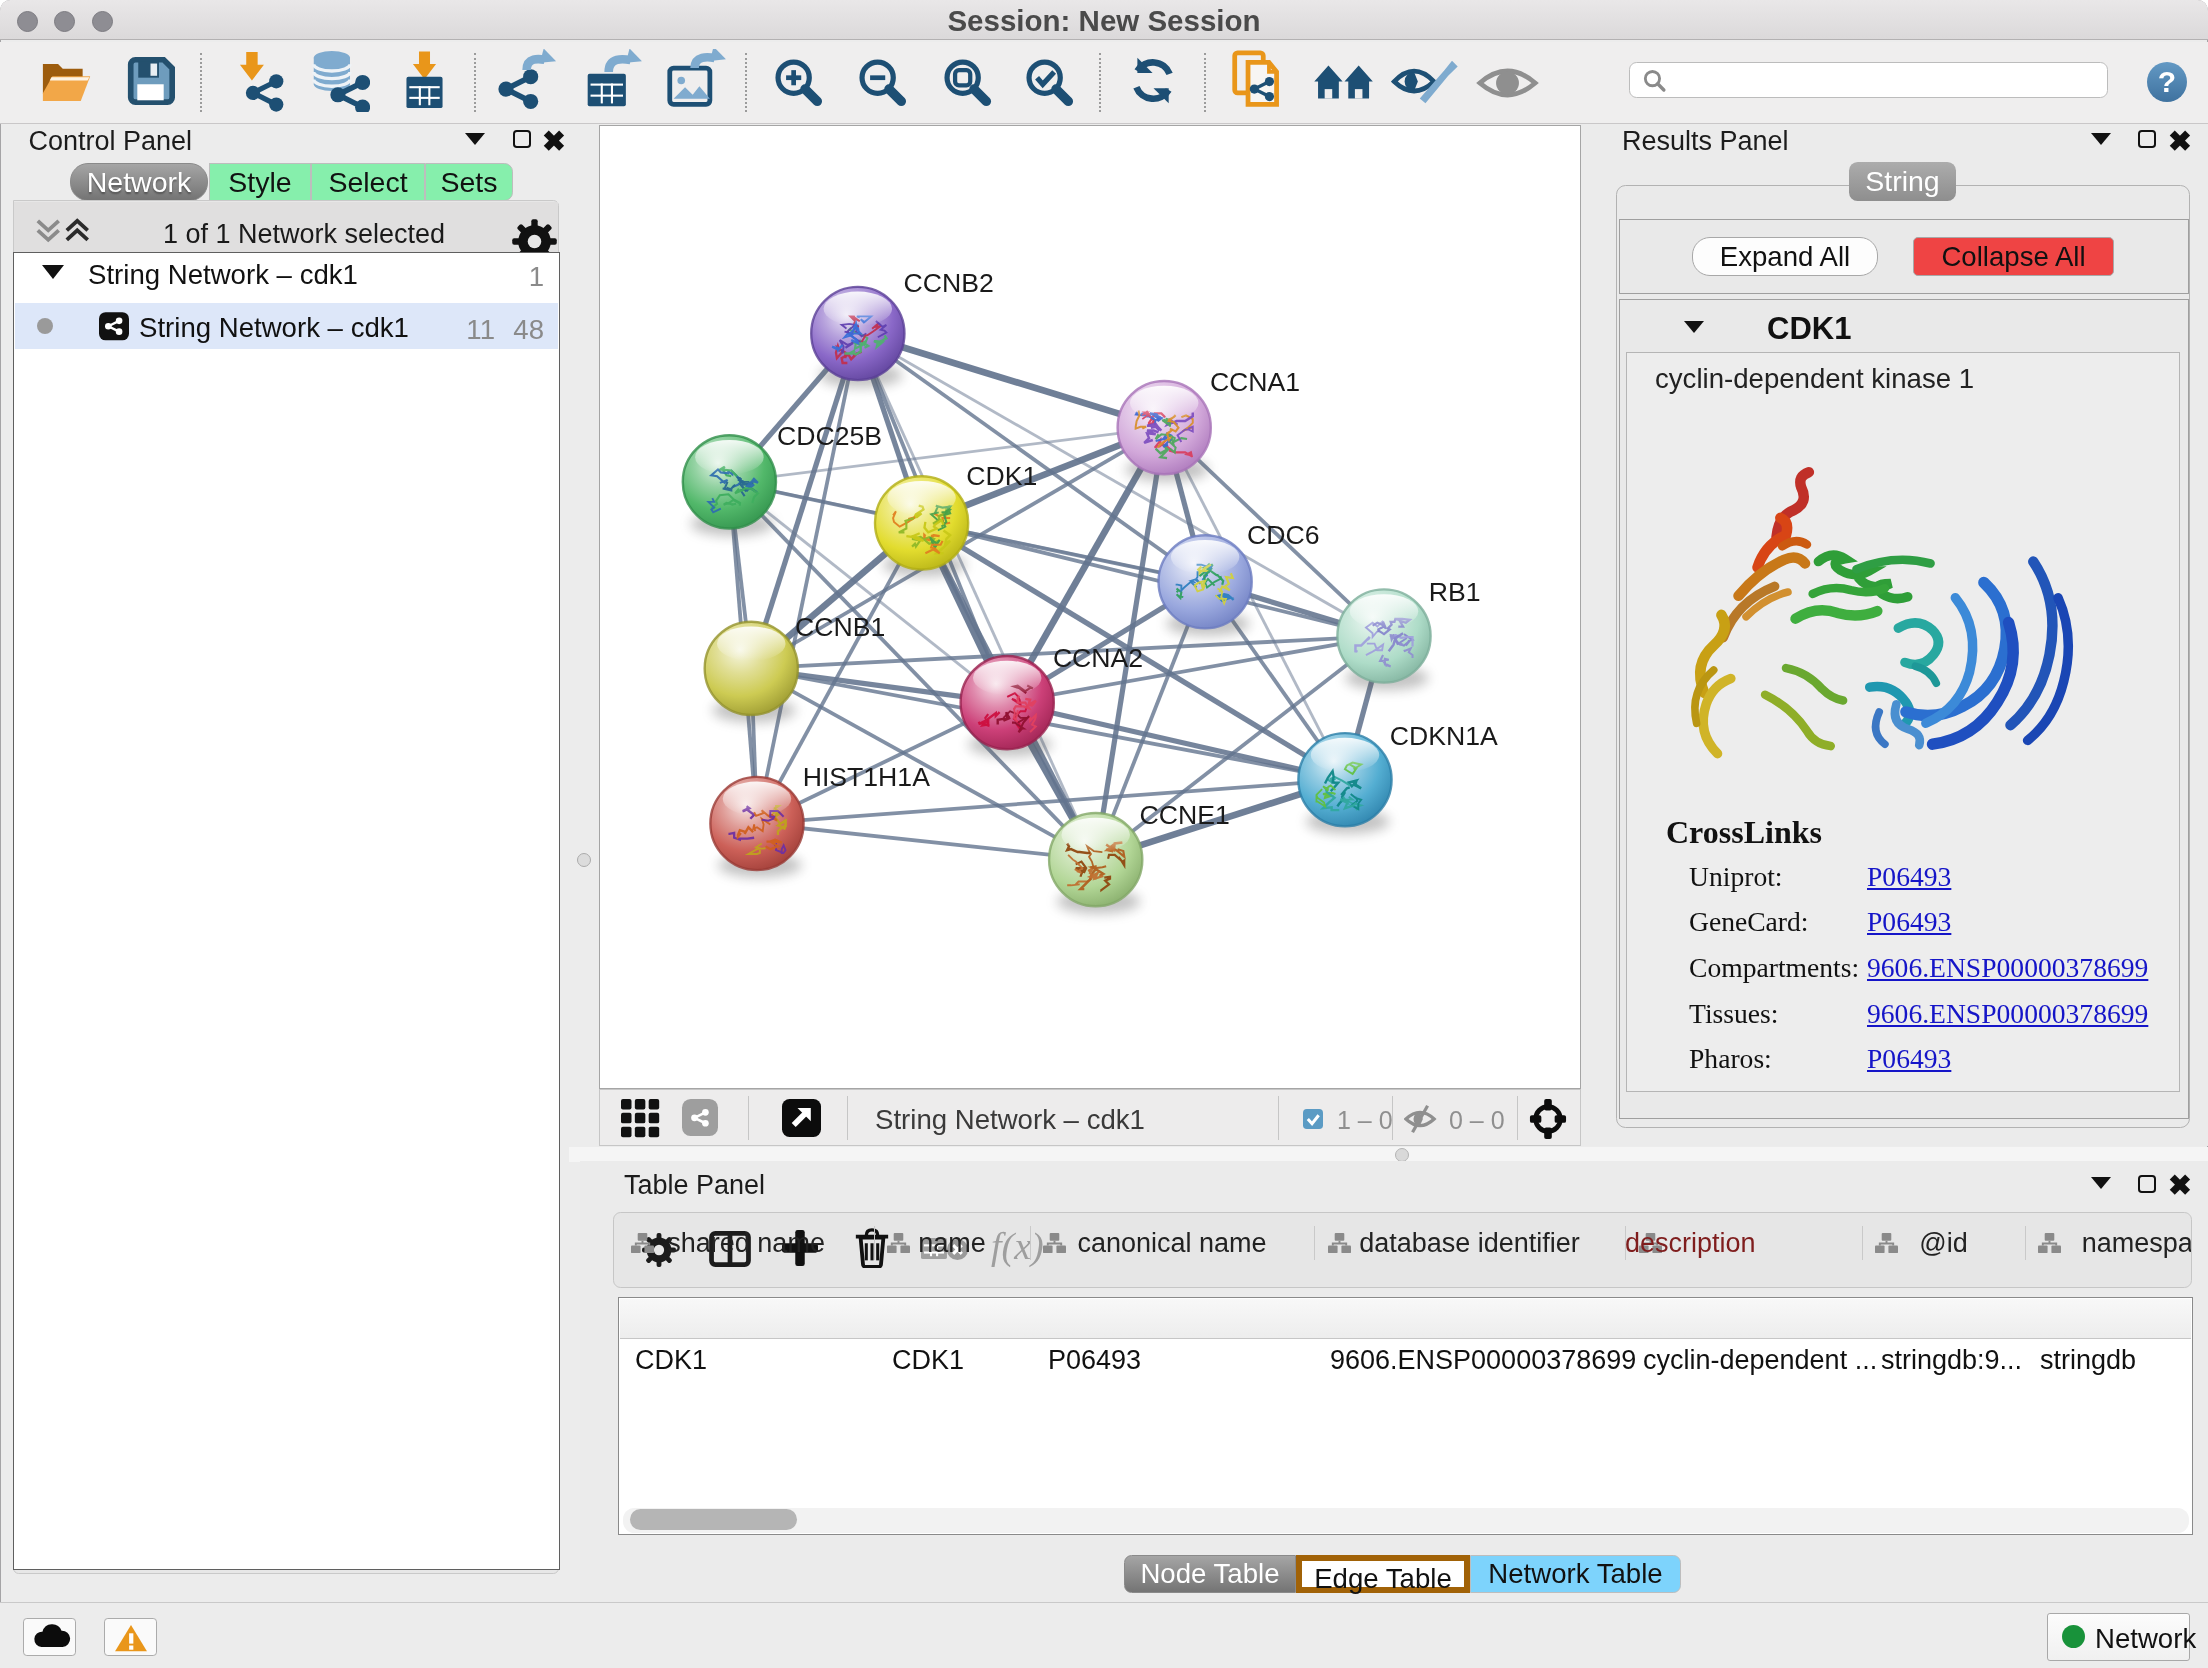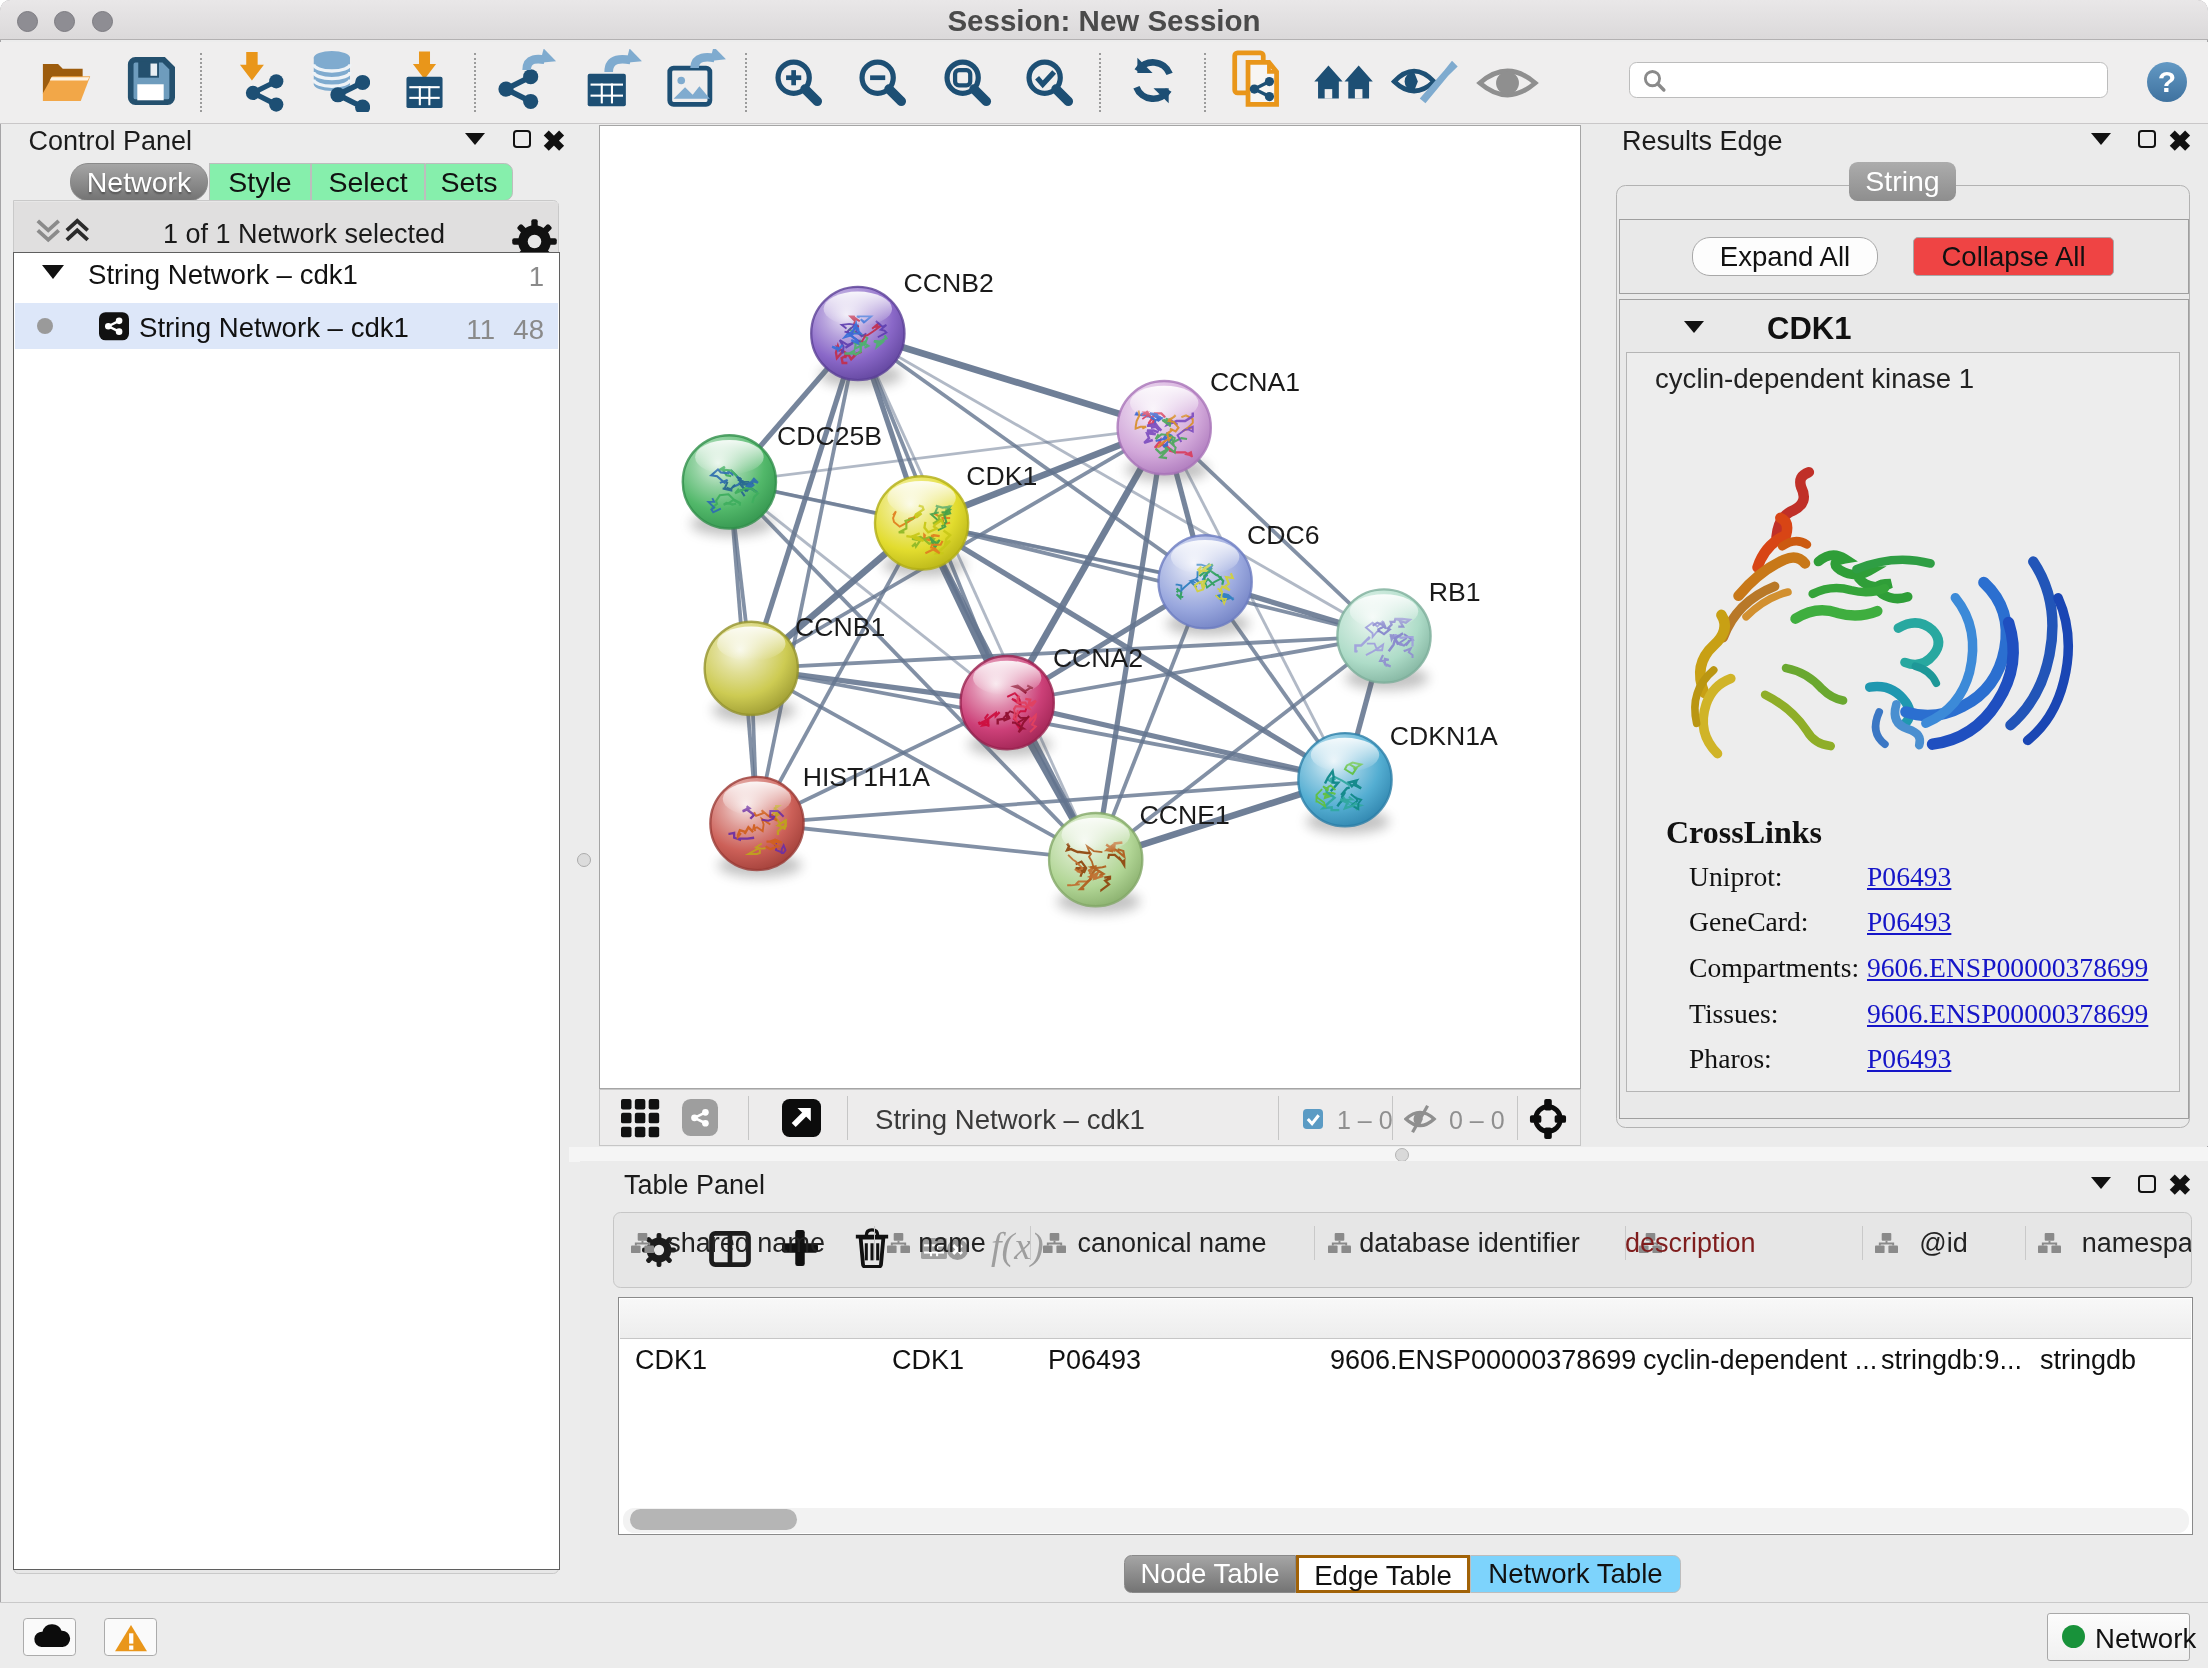--- a/index.html
+++ b/index.html
@@ -610,21 +610,21 @@
         <rect x="16" y="1" width="8" height="12" rx="2"></rect>
         <rect x="16" y="31" width="8" height="12" rx="2"></rect>
         <rect x="1" y="18" width="12" height="8" rx="2"></rect>
         <rect x="27" y="18" width="12" height="8" rx="2"></rect>
       </g>
     </svg>
 <div class="abs" style="left:569px;top:1147px;width:1640px;height:15px;background:#f5f5f5"></div>
 <div class="abs" style="left:1395px;top:1148px;width:14.3px;height:14.3px;border-radius:50%;background:#d9d9d9;border:1px solid #b4b4b4"></div>
 
 <div class="abs" style="left:1581px;top:124px;width:628px;height:1022px;background:#ebebeb"></div>
-<div class="abs ptitle" style="left:1622px;top:126px">Results Edge</div>
+<div class="abs ptitle" style="left:1622px;top:126px">Results Panel</div>
 <div class="abs tri" style="left:2091px;top:133px"></div>
 <div class="abs sq" style="left:2138px;top:130px"></div>
 <div class="abs panelx" style="left:2168px;top:125px">✖</div>
 <div class="abs" style="left:1616px;top:185px;width:574px;height:943px;background:#eaeaea;border:1px solid #b2b2b2;border-radius:9.5px"></div>
 <div class="abs" style="left:1849px;top:162px;width:107px;height:39px;background:linear-gradient(#acacac,#8e8e8e);border-radius:8.6px;color:#fff;font-size:28.5px;text-align:center;line-height:39px">String</div>
 <div class="abs" style="left:1619px;top:219px;width:570px;height:75px;background:#e9e9e9;border:1px solid #9f9f9f"></div>
 <div class="abs" style="left:1692px;top:237px;width:186px;height:39px;background:#fdfdfd;border:1px solid #a8a8a8;border-radius:18px;font-size:27.6px;text-align:center;line-height:37px;color:#111">Expand All</div>
 <div class="abs" style="left:1913px;top:237px;width:201px;height:39px;background:#ef4444;border:1px solid #a8a8a8;border-radius:5px;font-size:27.6px;text-align:center;line-height:37px;color:#111">Collapse All</div>
 <div class="abs" style="left:1619px;top:299px;width:570px;height:820px;background:#e9e9e9;border:1px solid #9f9f9f"></div>
 <div class="abs tri" style="left:1684px;top:321px"></div>
@@ -792,21 +792,21 @@
     <div class="abs" style="left:635px;top:1345px;font-size:27px;color:#111;white-space:nowrap">CDK1</div>
 <div class="abs" style="left:892px;top:1345px;font-size:27px;color:#111;white-space:nowrap">CDK1</div>
 <div class="abs" style="left:1048px;top:1345px;font-size:27px;color:#111;white-space:nowrap">P06493</div>
 <div class="abs" style="left:1330px;top:1345px;font-size:27px;color:#111;white-space:nowrap">9606.ENSP00000378699</div>
 <div class="abs" style="left:1643px;top:1345px;font-size:27px;color:#111;white-space:nowrap">cyclin-dependent ...</div>
 <div class="abs" style="left:1881px;top:1345px;font-size:27px;color:#111;white-space:nowrap">stringdb:9...</div>
 <div class="abs" style="left:2040px;top:1345px;font-size:27px;color:#111;white-space:nowrap">stringdb</div>
 <div class="abs" style="left:623px;top:1508px;width:1566px;height:25px;background:#f2f2f2;border-radius:11.4px"></div>
 <div class="abs" style="left:630px;top:1509px;width:167px;height:21px;background:#b5b5b5;border-radius:10.5px"></div>
 <div class="abs" style="left:1124px;top:1555px;width:172px;height:38px;background:linear-gradient(#a5a5a5,#747474);border:1px solid #8a8a8a;border-radius:7.6px 0 0 7.6px;color:#fff;font-size:27.6px;text-align:center;line-height:36px">Node Table</div>
-<div class="abs" style="left:1296px;top:1555px;width:174px;height:38px;background:#fff;border:3px solid #a16207;color:#111;font-size:27.6px;text-align:center;line-height:36px">Edge Table</div>
+<div class="abs" style="left:1296px;top:1555px;width:174px;height:38px;background:#fff;border:6px solid #a16207;color:#111;font-size:27.6px;text-align:center;line-height:36px">Edge Table</div>
 <div class="abs" style="left:1470px;top:1555px;width:211px;height:38px;background:#7dd3fc;border:1px solid #bdbdbd;border-radius:0 7.6px 7.6px 0;color:#111;font-size:27.6px;text-align:center;line-height:36px">Network Table</div>
 <div class="abs" style="left:0;top:1602px;width:2208px;height:67px;background:#ececec;border-top:1.9px solid #c9c9c9"></div>
 <div class="abs" style="left:23px;top:1618px;width:53px;height:38px;background:#fafafa;border:1.9px solid #ababab;border-radius:3.8px"></div>
 <svg class="abs" style="left:31px;top:1622px" width="42" height="27" viewBox="0 0 44 28">
       <path d="M11 26 a8 8 0 0 1 1 -16 a10.5 10.5 0 0 1 20 -1 a7.5 7.5 0 0 1 1 17 z" fill="#0c0c0c"></path>
     </svg>
 <div class="abs" style="left:104px;top:1618px;width:53px;height:38px;background:#fafafa;border:1.9px solid #ababab;border-radius:3.8px"></div>
 <svg class="abs" style="left:114px;top:1623px" width="34" height="30" viewBox="0 0 36 32">
       <path d="M18 2 L35 30 H1 z" fill="#e9961a"></path>
       <rect x="16" y="11" width="4.5" height="11" fill="#fff"></rect>

